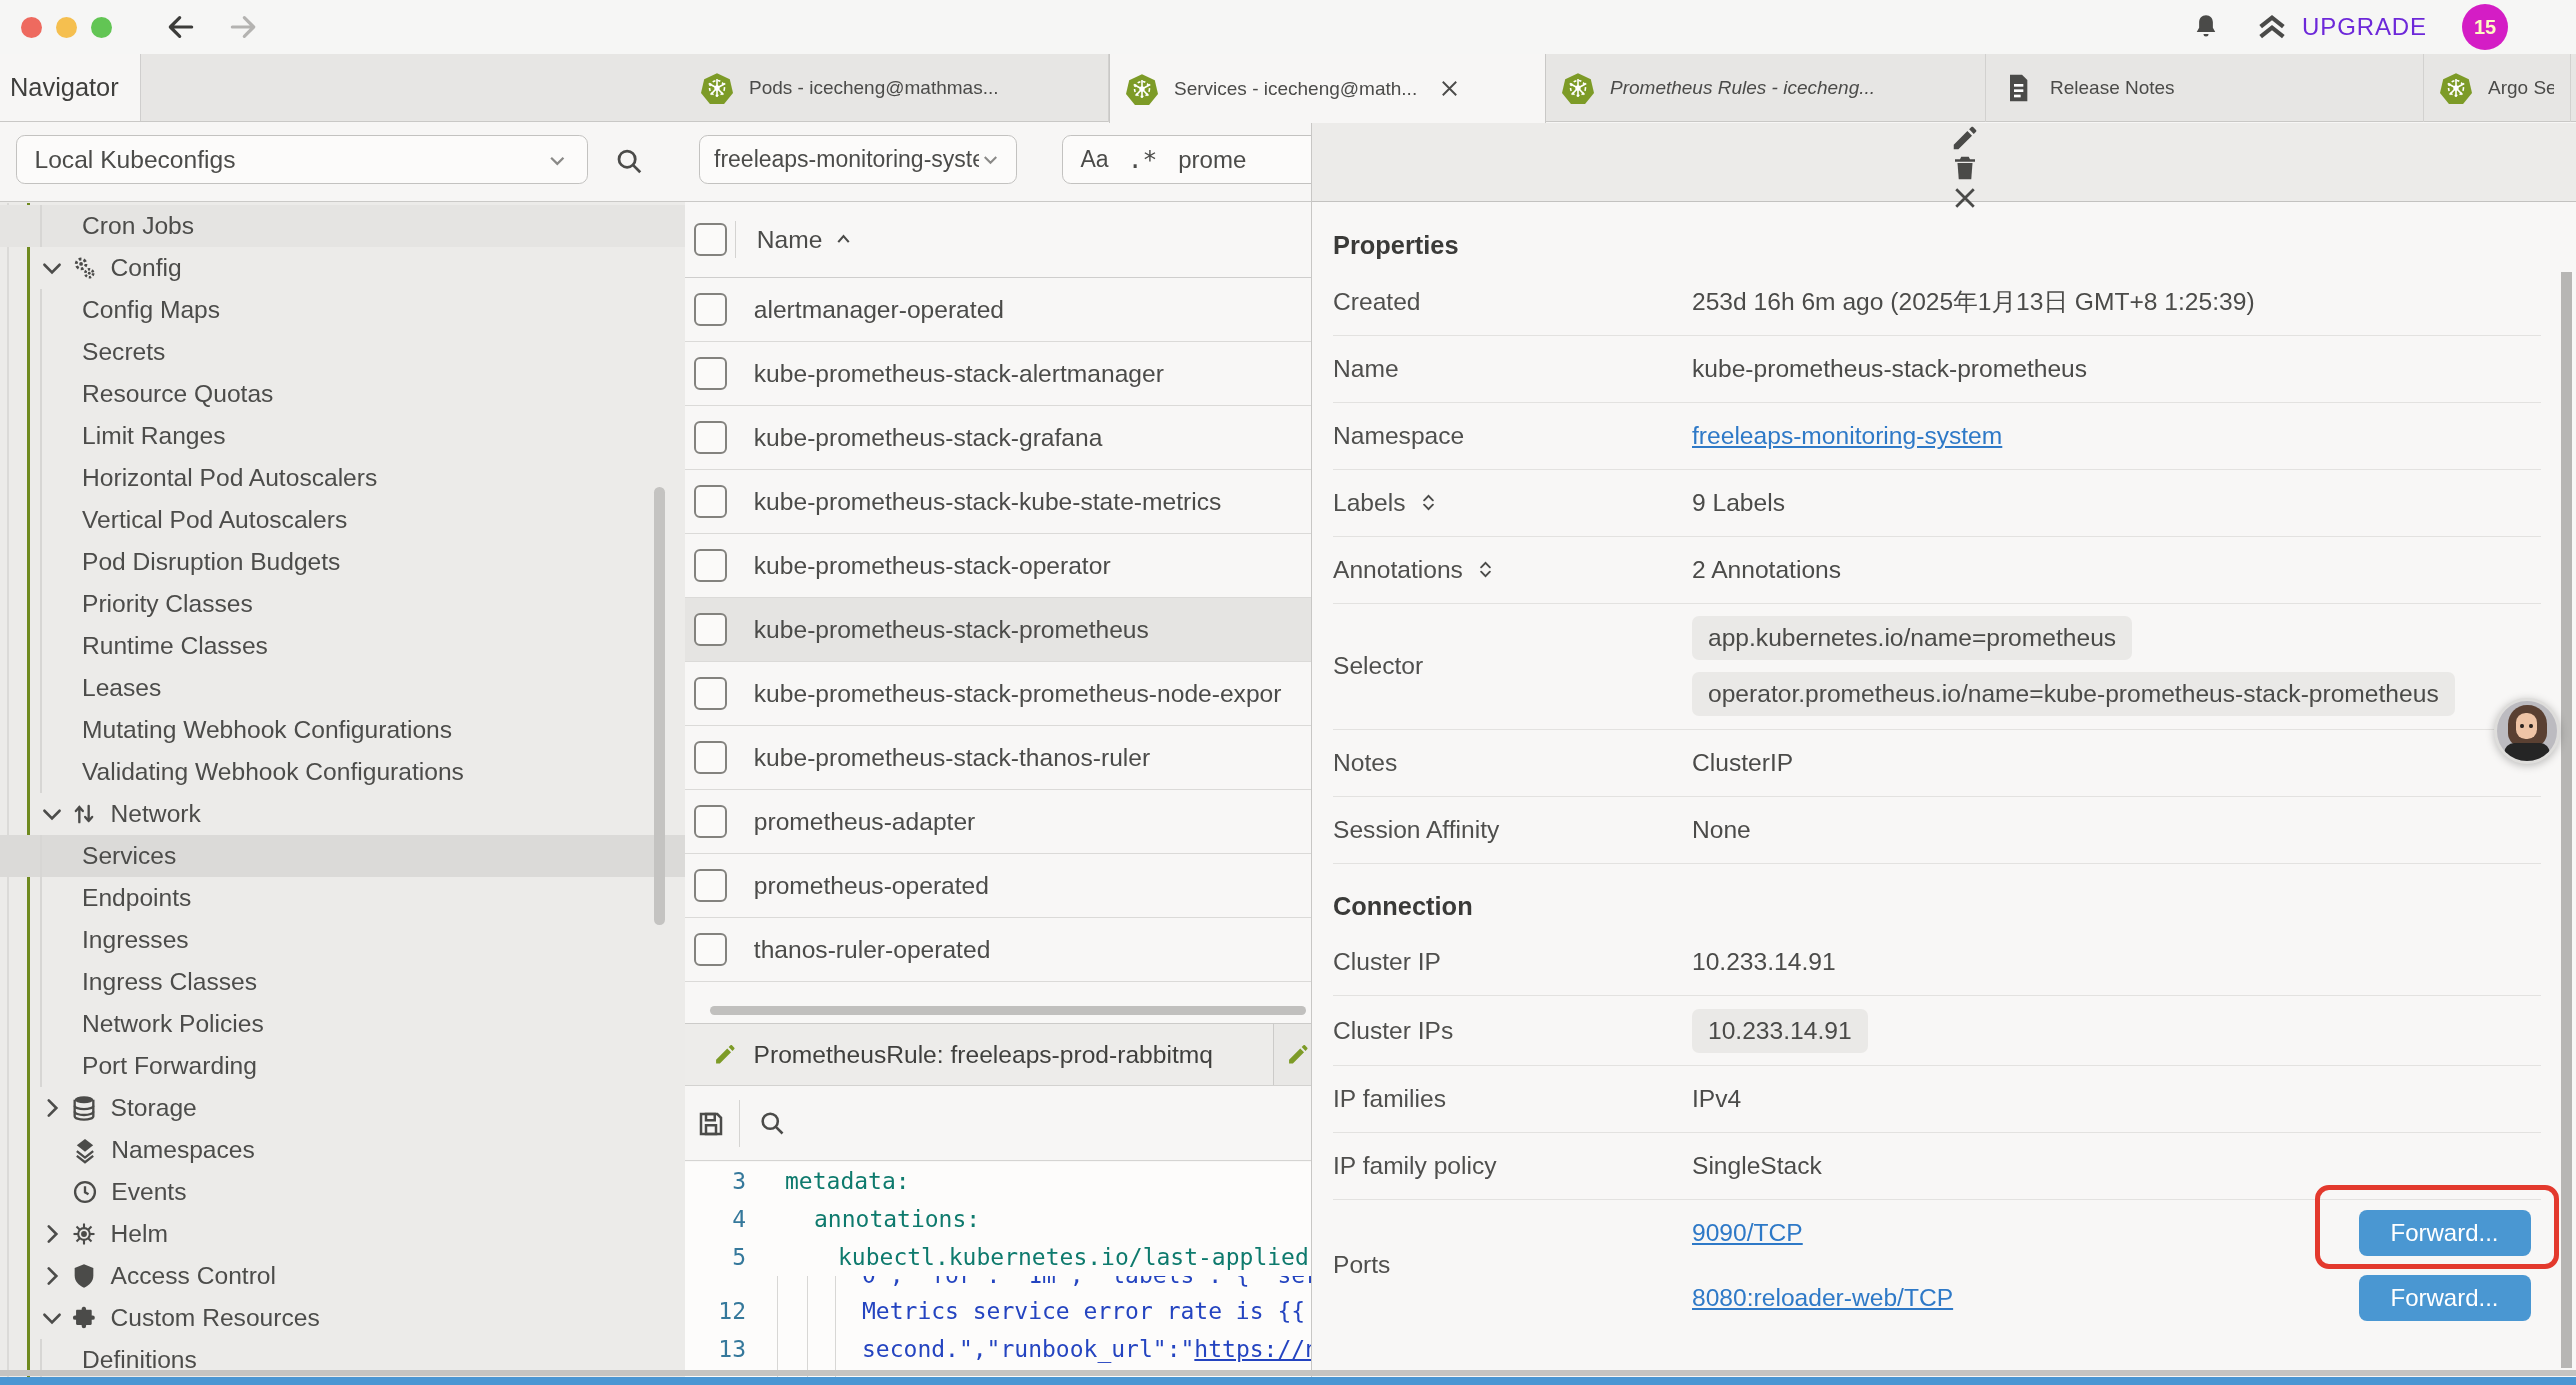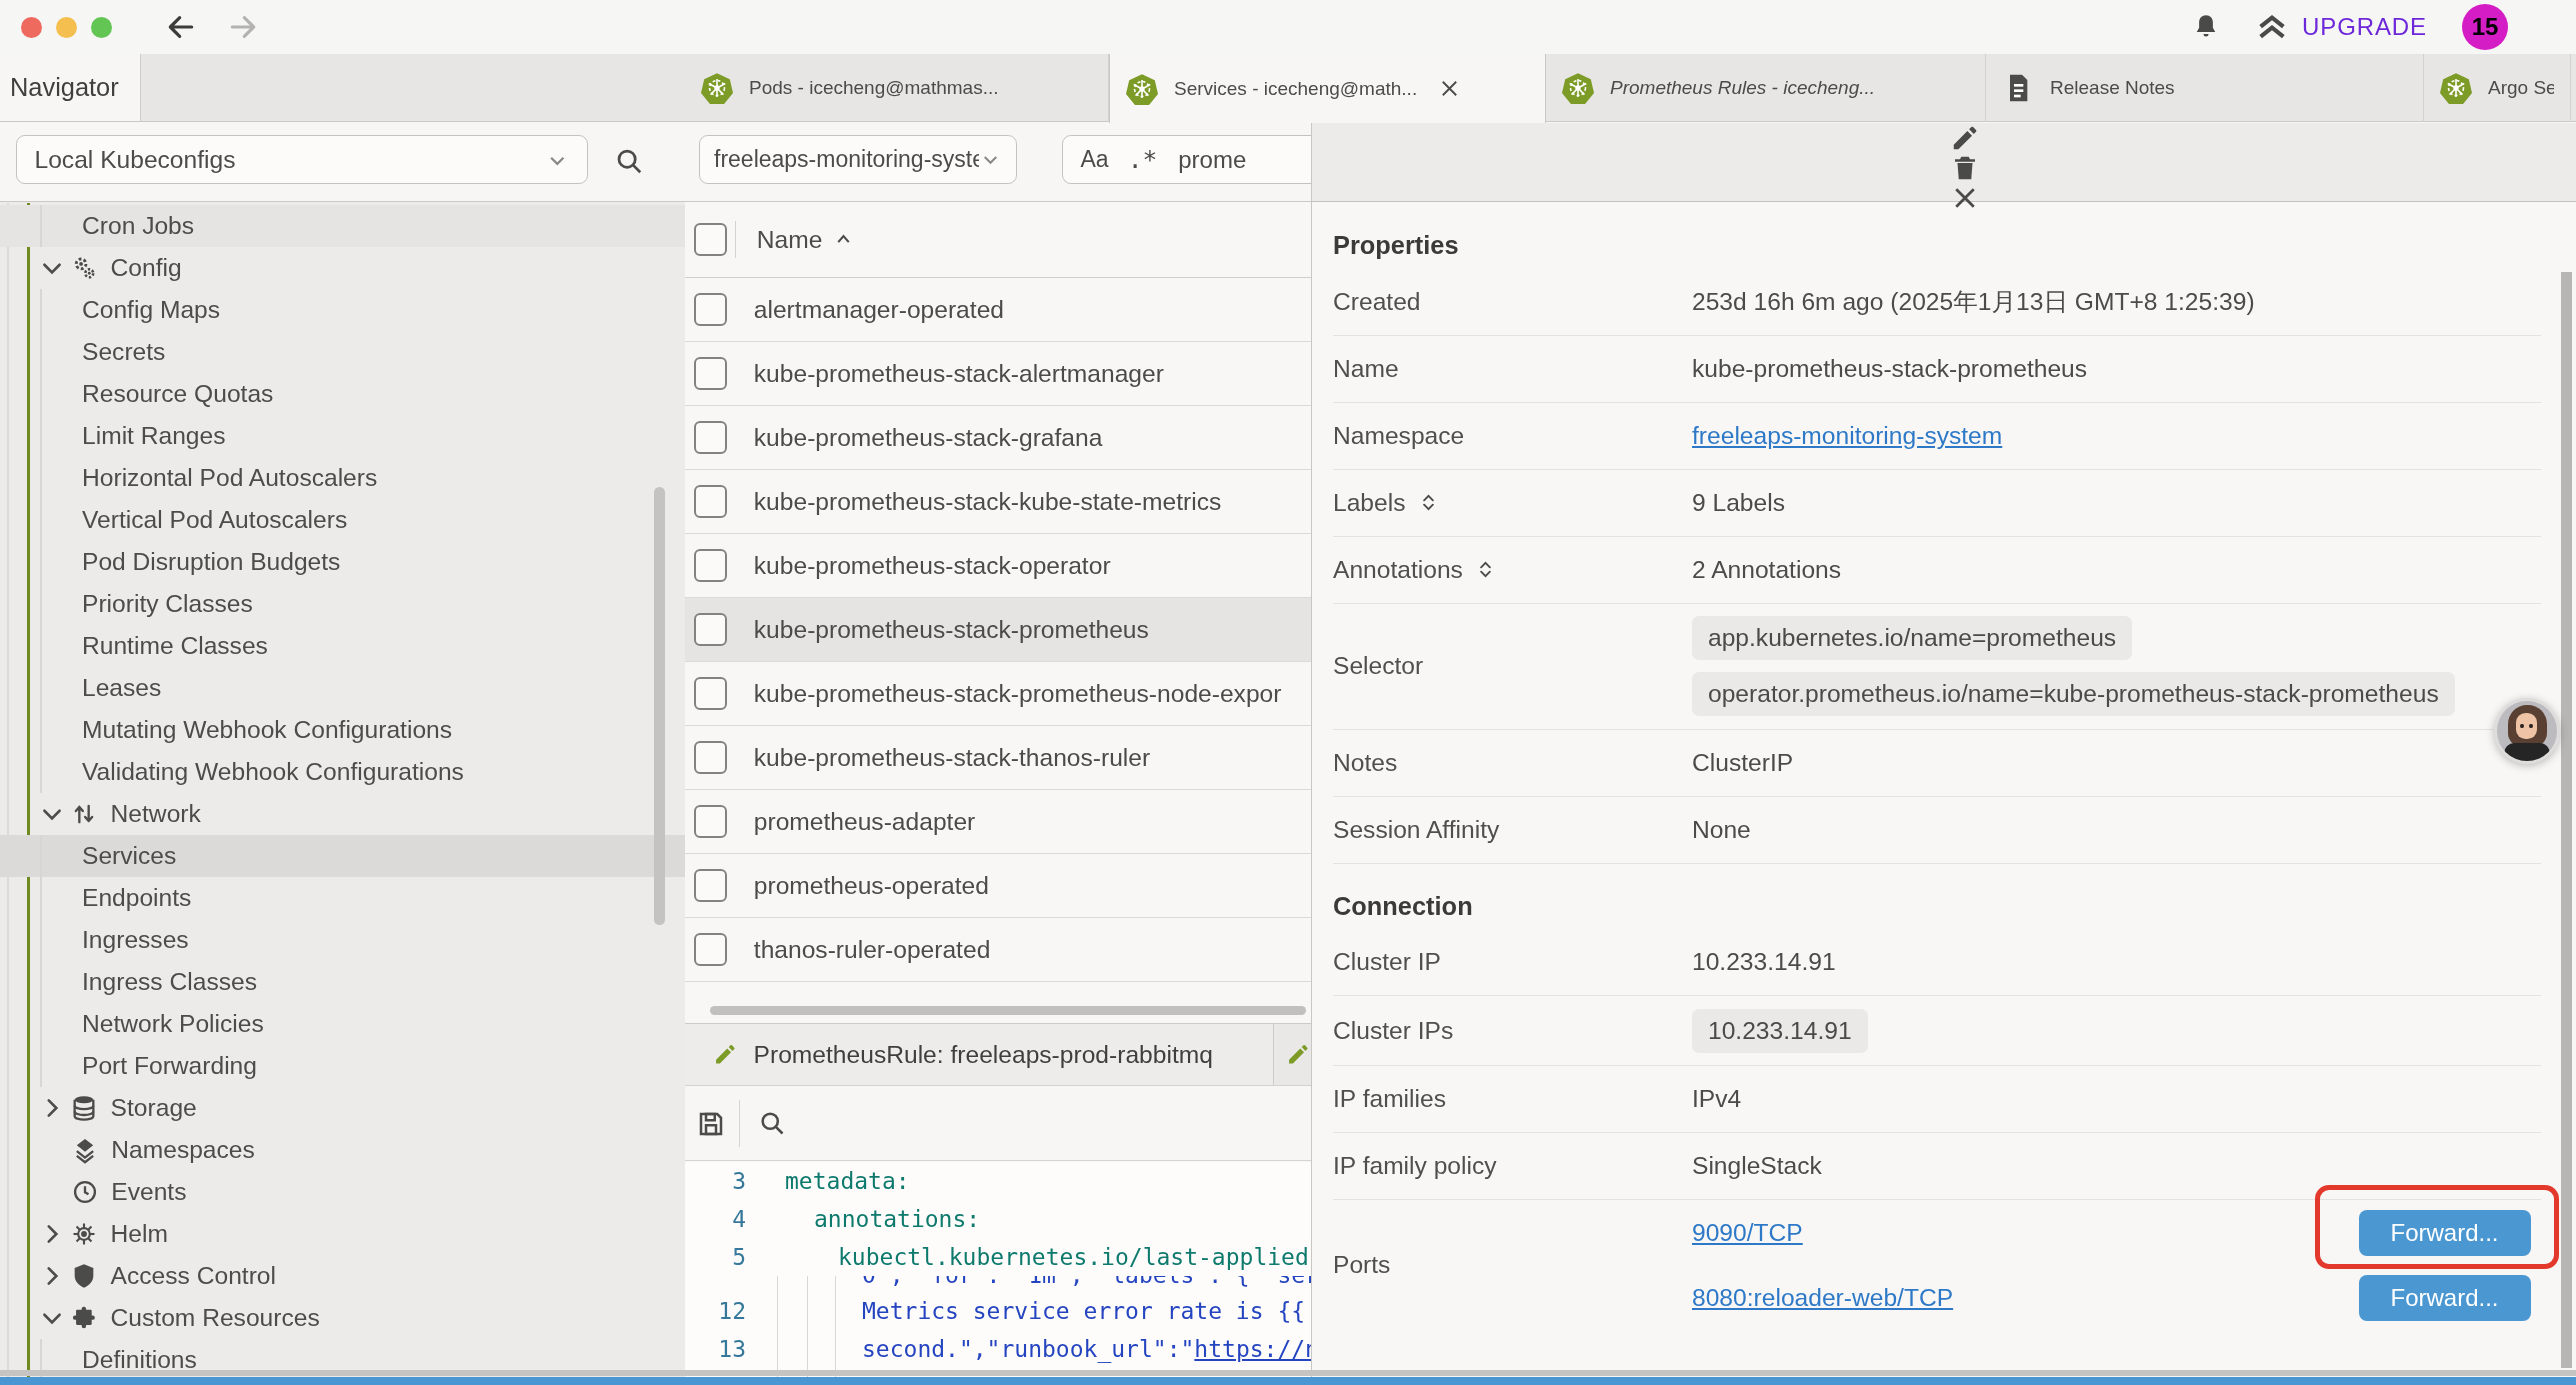--- a/index.html
+++ b/index.html
@@ -9,21 +9,21 @@
   .icon svg{width:100%;height:100%;display:block;}
 
   
   #titlebar{position:absolute;left:0;top:0;width:2576px;height:54px;background:#f6f6f5;display:flex;align-items:center;}
   .tl{width:21px;height:21px;border-radius:50%;margin-right:14px;}
   #traffic{display:flex;align-items:center;margin-left:21px;}
   #nav-arrows{display:flex;align-items:center;gap:30px;margin-left:39px;}
   #tb-right{position:absolute;right:0;top:0;height:54px;display:flex;align-items:center;gap:35px;padding-right:68px;}
   #upgrade{display:flex;align-items:center;gap:14px;cursor:pointer;}
   #upgrade-label{font-size:24px;letter-spacing:0.9px;color:#6d28d9;}
-  #badge{width:46px;height:46px;border-radius:50%;background:#d41dc5;color:#000000;font-size:24px;font-weight:bold;
+  #badge{width:46px;height:46px;border-radius:50%;background:#d41dc5;color:#fef9c3;font-size:20px;font-weight:bold;
          display:flex;align-items:center;justify-content:center;}
 
   
   #tabstrip{position:absolute;left:0;top:54px;width:2576px;height:68px;background:#e7e6e4;
             border-bottom:0.9px solid #c9c8c6;display:flex;box-sizing:border-box;}
   #nav-tab{width:141px;height:100%;background:#f7f6f5;border-right:0.9px solid #cfcecd;
            display:flex;align-items:center;padding-left:10px;box-sizing:border-box;font-size:25.4px;color:#3f3f3d;}
   #tab-gap{width:544px;height:100%;}
   .tab{height:68px;display:flex;align-items:center;gap:16px;padding:0 16px;box-sizing:border-box;
        border-right:0.9px solid #d2d1cf;overflow:hidden;white-space:nowrap;font-size:19px;color:#4b4b49;cursor:pointer;}

